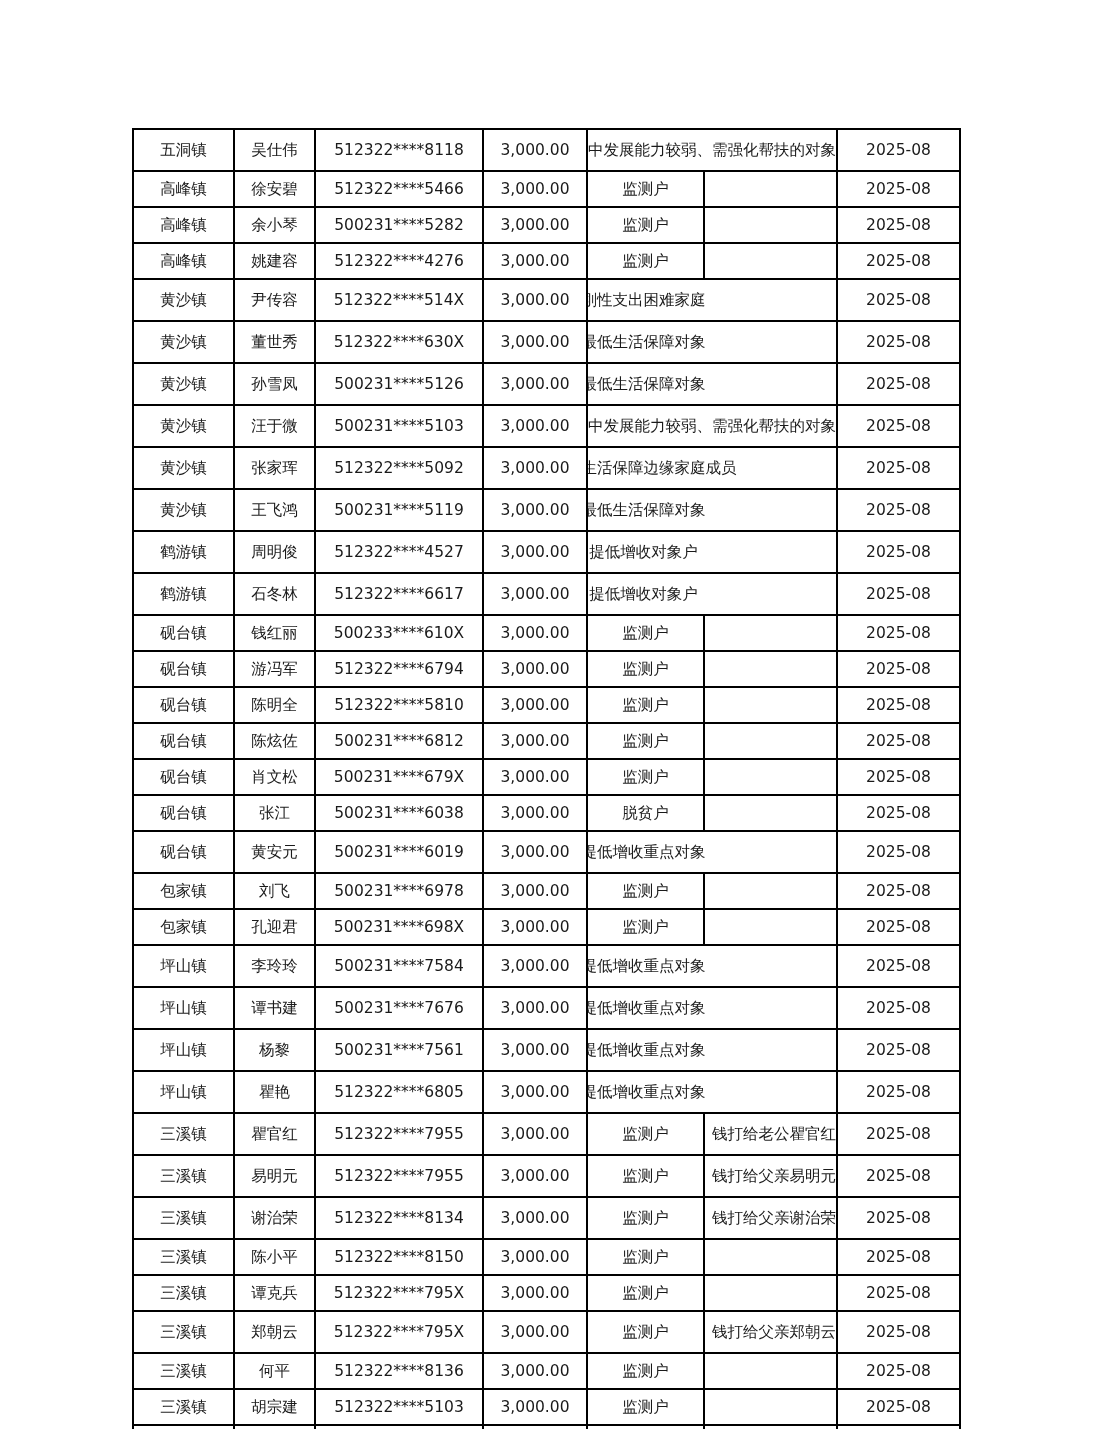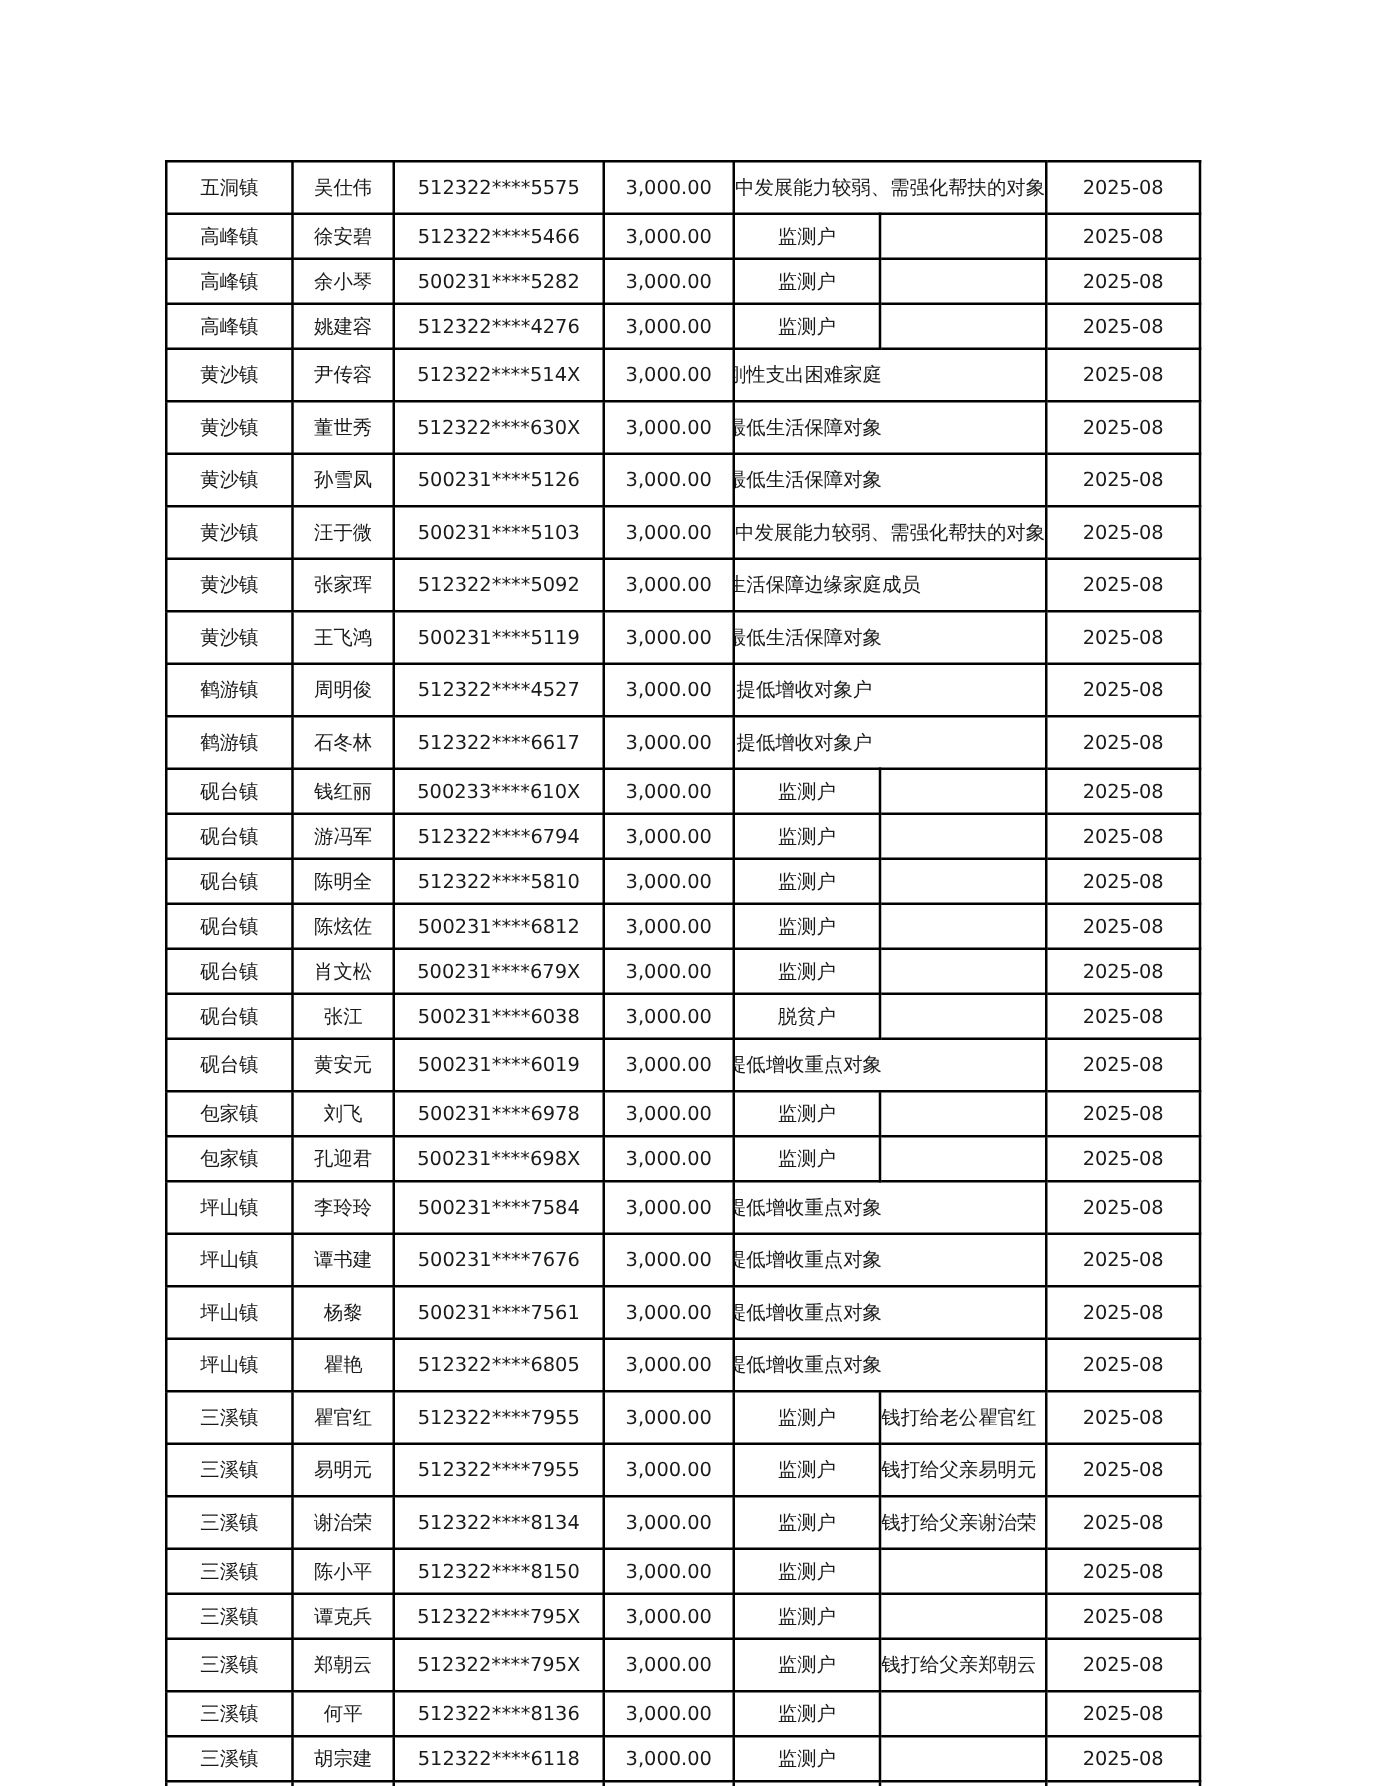--- a/index.html
+++ b/index.html
@@ -24,21 +24,21 @@
     text-align:center;
     vertical-align:middle;
     overflow:hidden;
   }
   
   .clip{
     width:100%;height:40px;
     display:flex;align-items:center;
     overflow:hidden;
   }
-  .clip.center{justify-content:flex-start;}
+  .clip.center{justify-content:flex-end;}
   .clip.left{justify-content:flex-start;}
   
   .anchor{
     flex:0 0 111px;width:111px;
     display:flex;justify-content:center;font-family:Liberation Mono, monospace;
   }
   .nowrap{white-space:nowrap;}
 </style>
 </head>
 <body>
@@ -50,21 +50,21 @@
       <col style="width: 168px;">
       <col style="width: 104px;">
       <col style="width: 111px;">
       <col style="width: 118px;">
       <col style="width: 123px;">
     </colgroup>
   <tbody>
       <tr>
         <td>五洞镇</td>
         <td>吴仕伟</td>
-        <td>512322****5575</td>
+        <td>512322****8118</td>
         <td>3,000.00</td>
         <td colspan="2">
           <div class="clip left">
             <span class="nowrap">中发展能力较弱、需强化帮扶的对象</span>
           </div>
         </td>
         <td>2025-08</td>
       </tr>
       <tr>
         <td>高峰镇</td>
@@ -420,21 +420,21 @@
         <td>何平</td>
         <td>512322****8136</td>
         <td>3,000.00</td>
         <td>监测户</td>
         <td></td>
         <td>2025-08</td>
       </tr>
       <tr>
         <td>三溪镇</td>
         <td>胡宗建</td>
-        <td>512322****6118</td>
+        <td>512322****5103</td>
         <td>3,000.00</td>
         <td>监测户</td>
         <td></td>
         <td>2025-08</td>
       </tr>
       <tr>
         <td>三溪镇</td>
         <td>黎于江</td>
         <td>512322****7950</td>
         <td>3,000.00</td>

